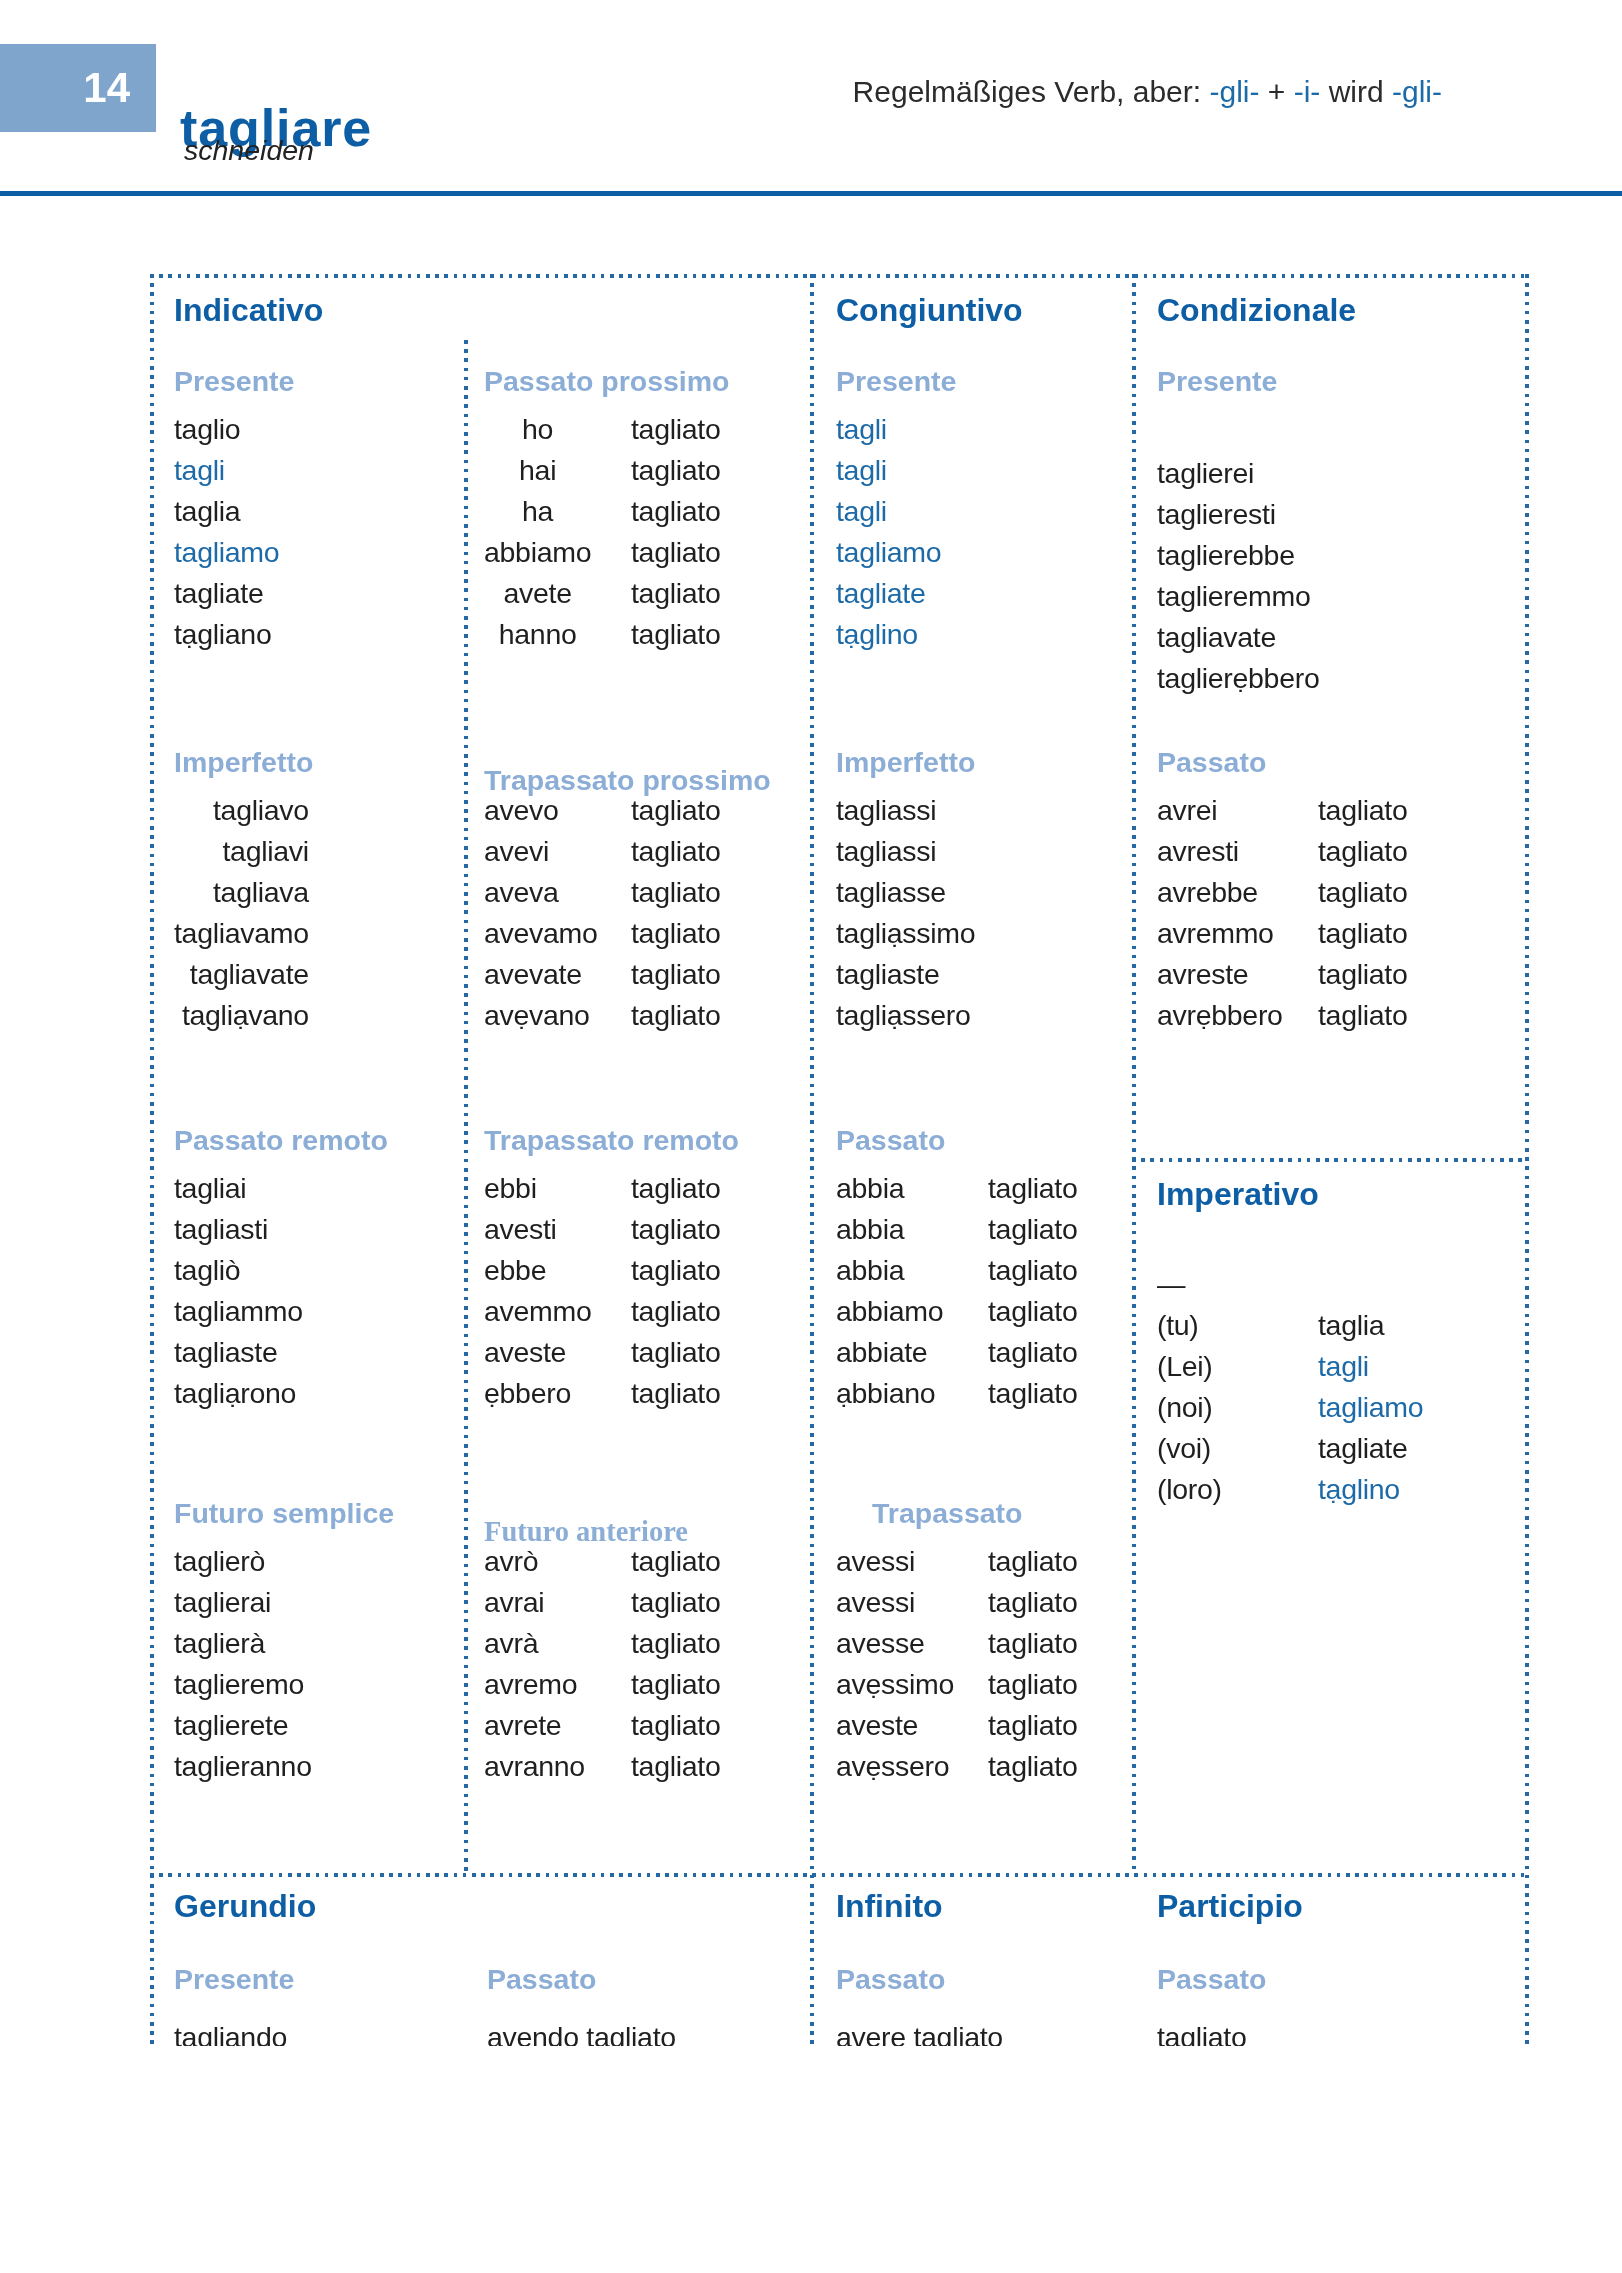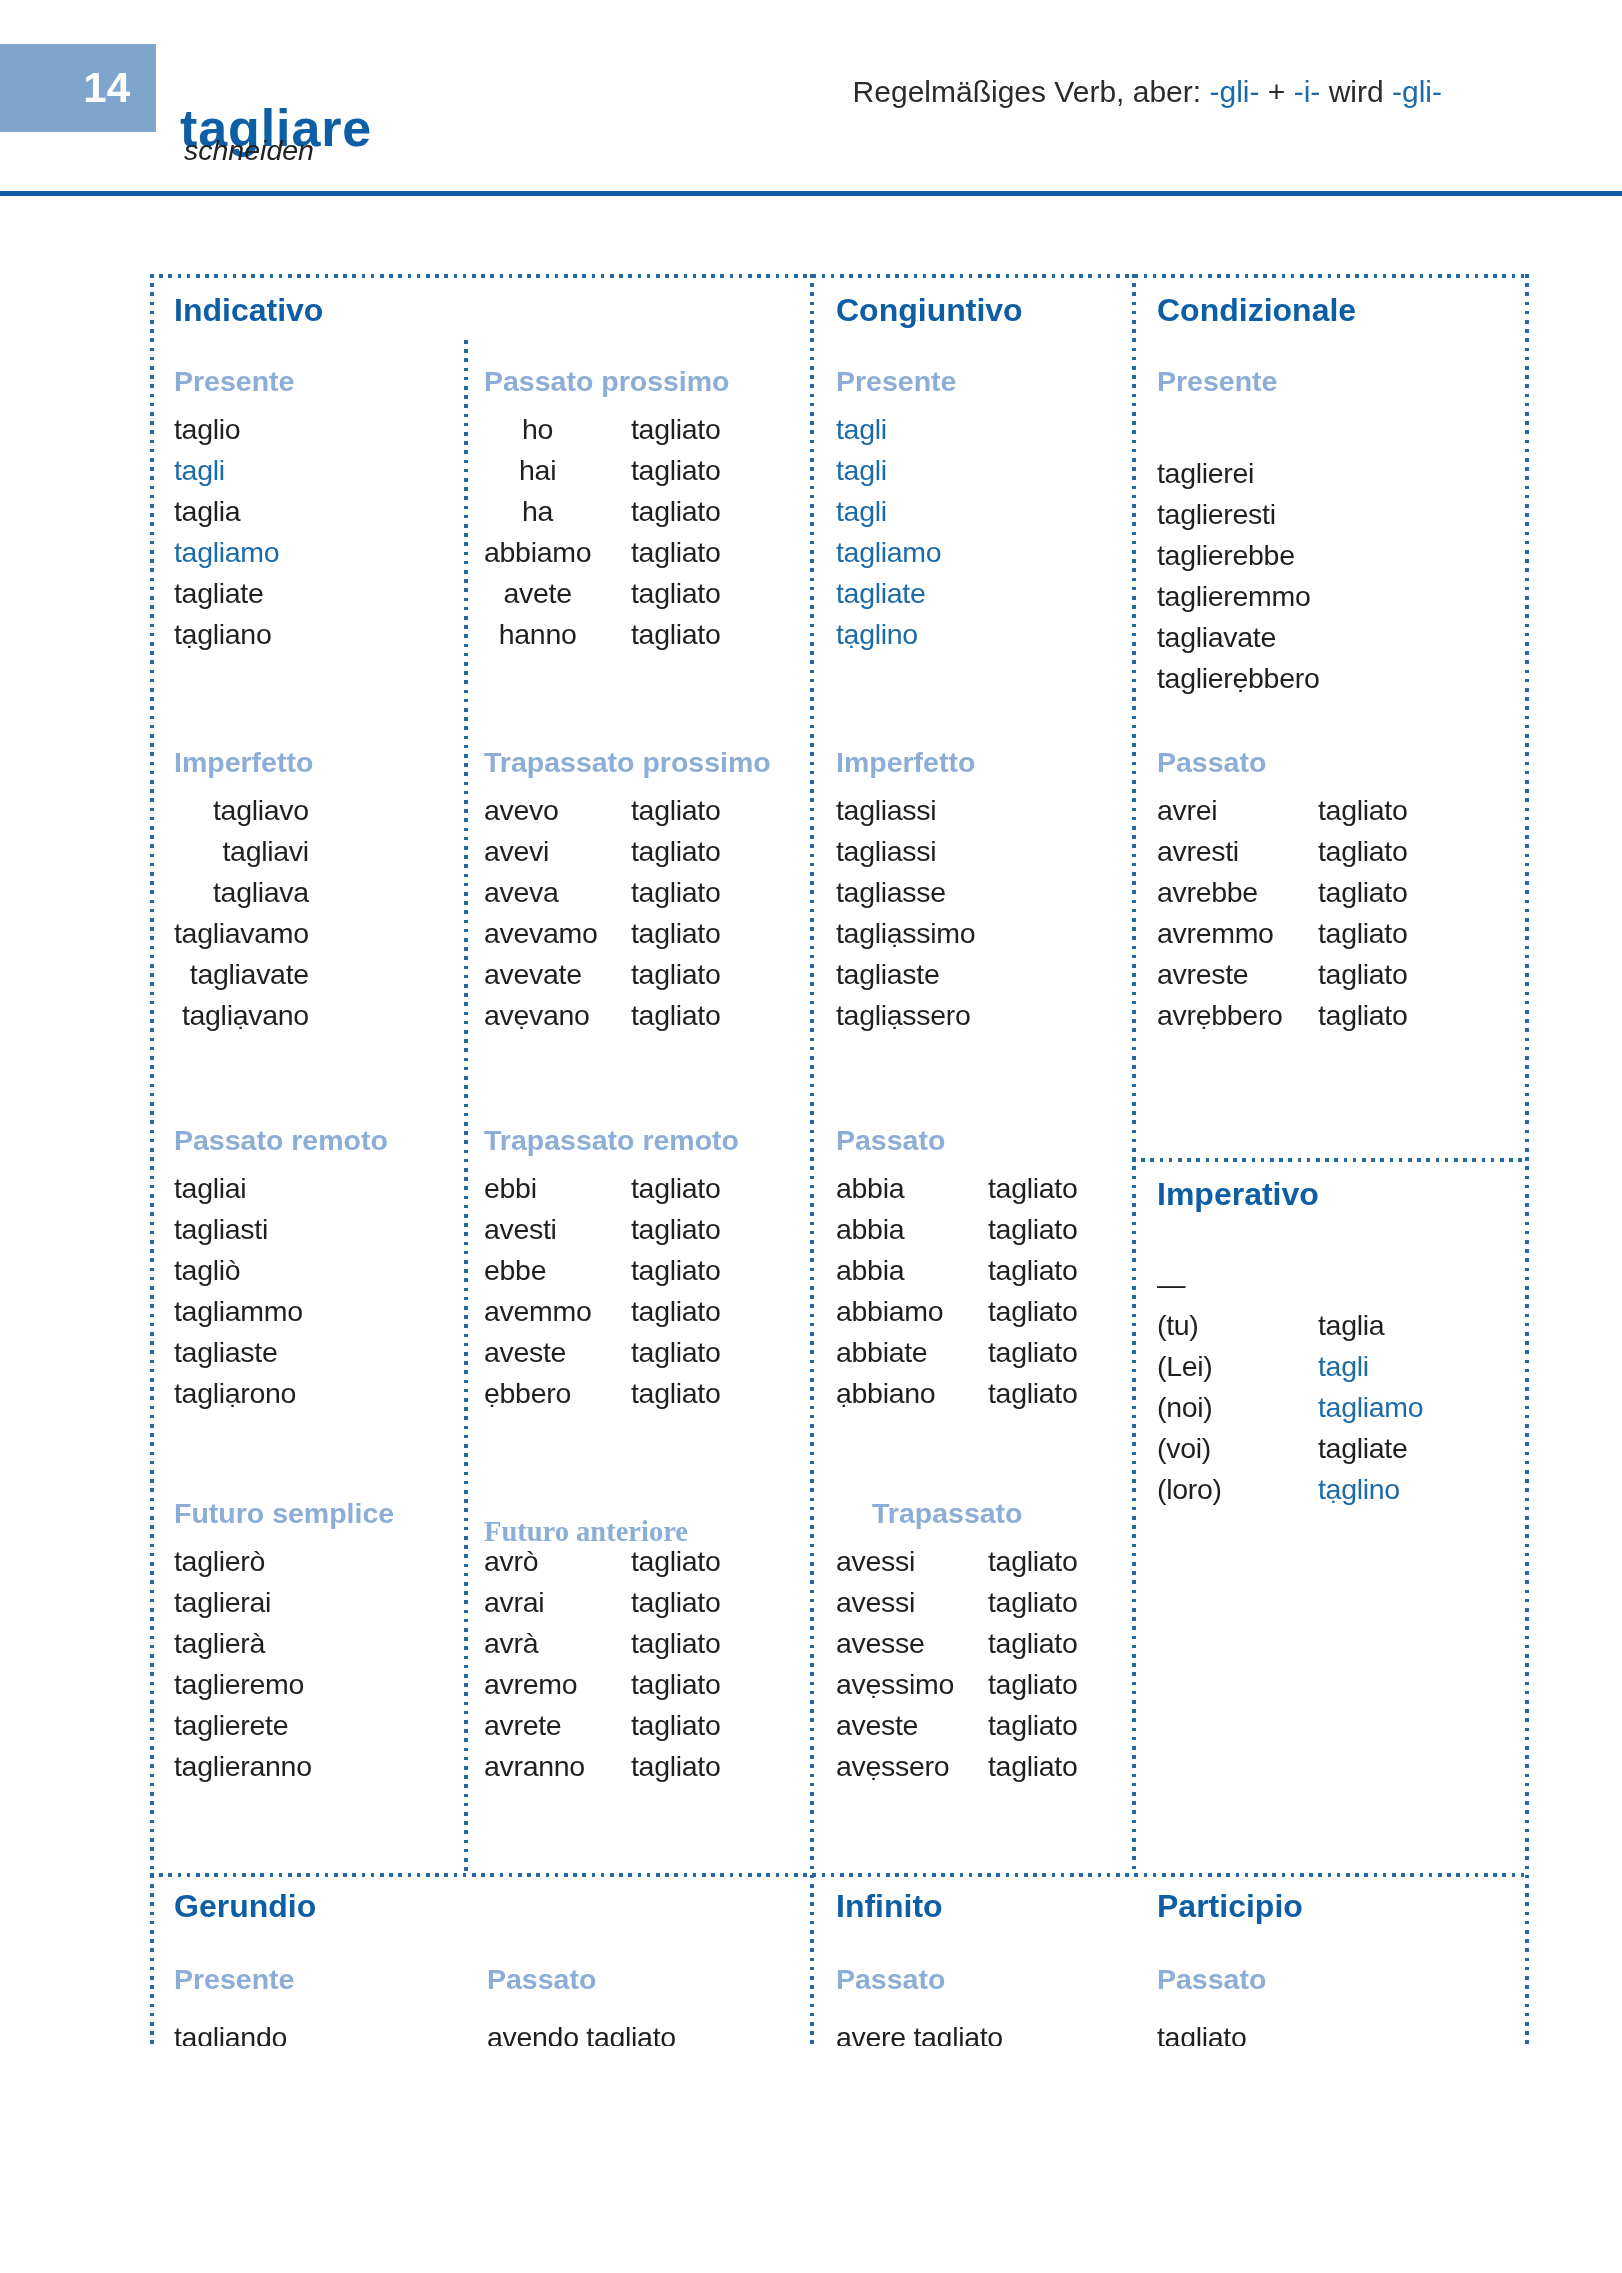--- a/index.html
+++ b/index.html
@@ -99,21 +99,21 @@
   <div class="sub" style="left:484px;top:365px;">Passato prossimo</div>
   <div class="rows" style="left:484px;top:409px;text-align:center;--bx:147px;">
       <div class="row"><span class="cell a">ho</span><span class="cell b">tagliato</span></div>
       <div class="row"><span class="cell a">hai</span><span class="cell b">tagliato</span></div>
       <div class="row"><span class="cell a">ha</span><span class="cell b">tagliato</span></div>
       <div class="row"><span class="cell a">abbiamo</span><span class="cell b">tagliato</span></div>
       <div class="row"><span class="cell a">avete</span><span class="cell b">tagliato</span></div>
       <div class="row"><span class="cell a">hanno</span><span class="cell b">tagliato</span></div>
     </div>
 
-  <div class="sub" style="left:484px;top:746px;">Trapassato prossimo</div>
+  <div class="sub" style="left:484px;top:764px;">Trapassato prossimo</div>
   <div class="rows" style="left:484px;top:790px;--bx:147px;">
       <div class="row"><span class="cell a">avevo</span><span class="cell b">tagliato</span></div>
       <div class="row"><span class="cell a">avevi</span><span class="cell b">tagliato</span></div>
       <div class="row"><span class="cell a">aveva</span><span class="cell b">tagliato</span></div>
       <div class="row"><span class="cell a">avevamo</span><span class="cell b">tagliato</span></div>
       <div class="row"><span class="cell a">avevate</span><span class="cell b">tagliato</span></div>
       <div class="row"><span class="cell a">avẹvano</span><span class="cell b">tagliato</span></div>
     </div>
 
   <div class="sub" style="left:484px;top:1124px;">Trapassato remoto</div>

